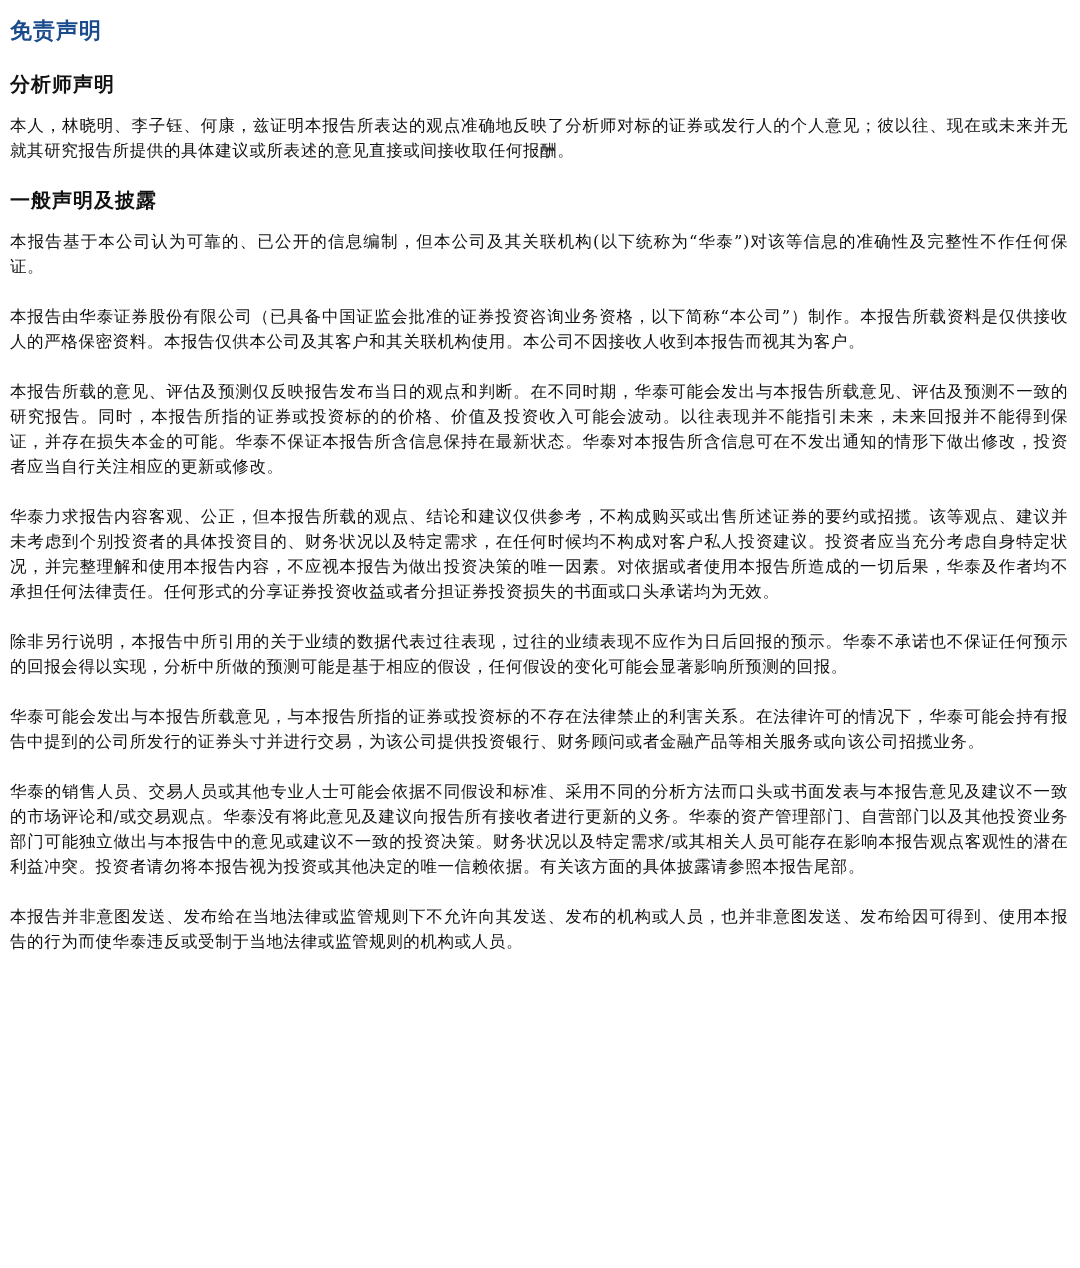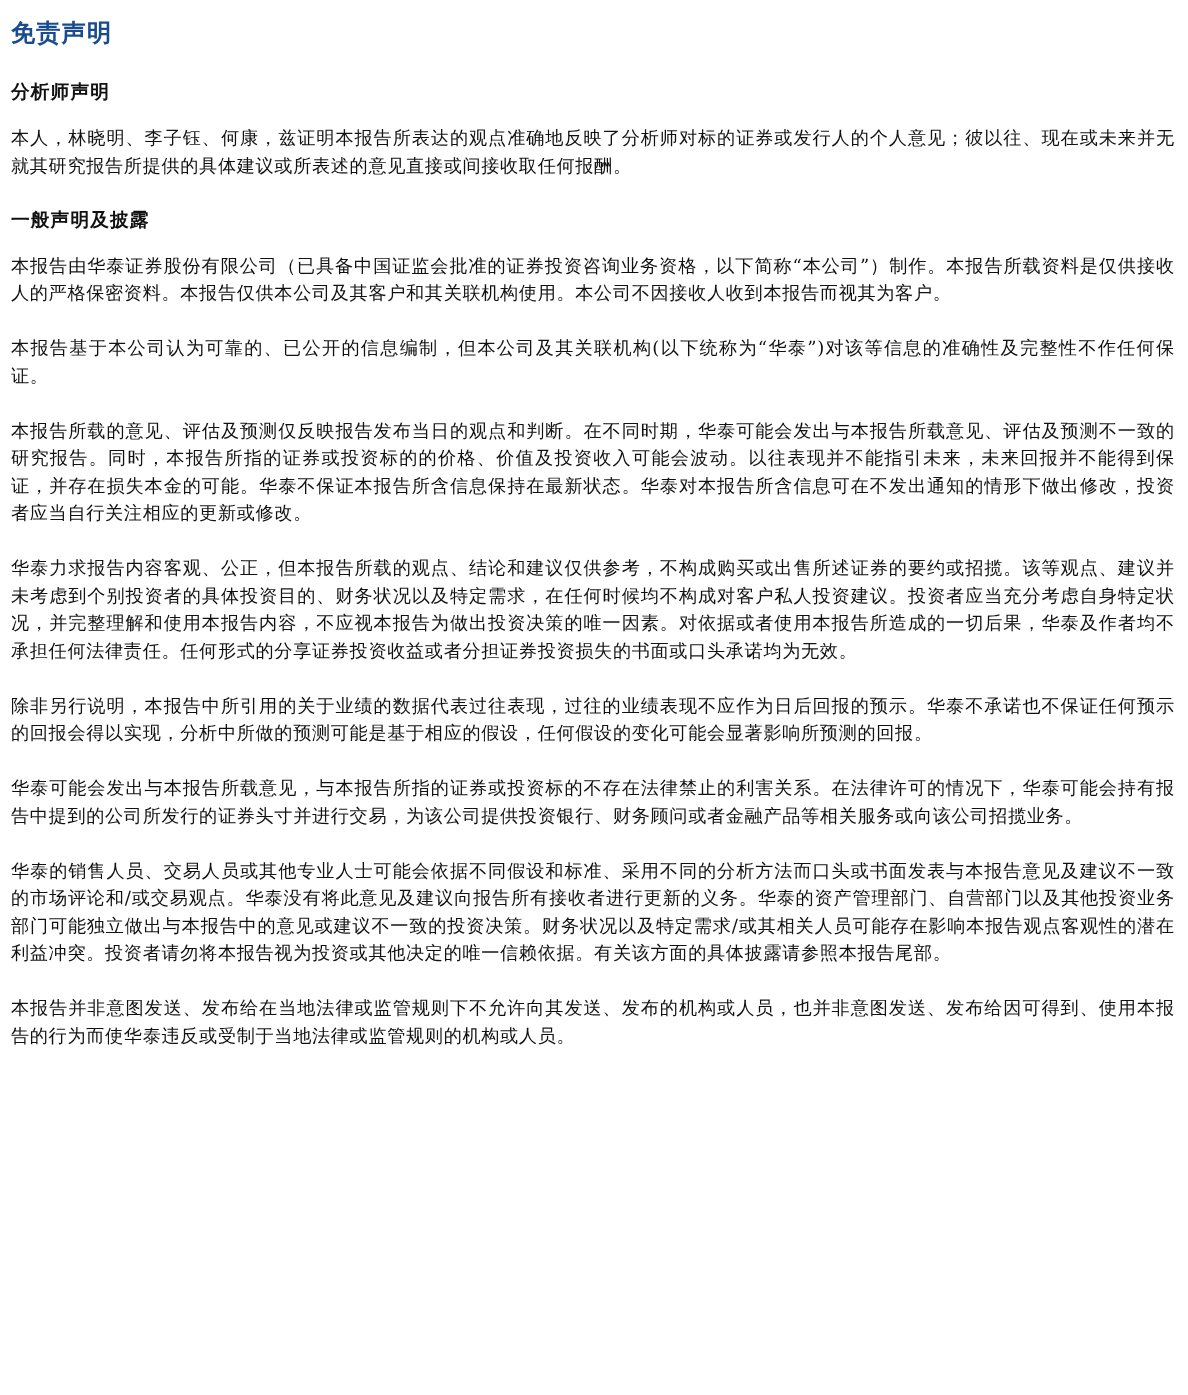--- a/index.html
+++ b/index.html
@@ -16,21 +16,21 @@
     font-weight: bold;
     font-size: 22px;
     color: #1a4b8c;
     margin: 0 0 24px 0;
     line-height: 34px;
     letter-spacing: 1px;
   }
   .section-heading {
     font-family: "DejaVu Sans", "Liberation Sans", sans-serif;
     font-weight: bold;
-    font-size: 17px;
+    font-size: 20px;
     line-height: 25px;
     margin: 0;
     letter-spacing: 1px;
   }
   .para {
     font-size: 16.5px;
     line-height: 25px;
     margin: 16px 0 25px 0;
     text-align: justify;
     text-justify: inter-character;
@@ -43,22 +43,22 @@
 <div class="page">
   <h1 class="title">免责声明</h1>
 
   <section>
     <h2 class="section-heading">分析师声明</h2>
     <p class="para">本人，林晓明、李子钰、何康，兹证明本报告所表达的观点准确地反映了分析师对标的证券或发行人的个人意见；彼以往、现在或未来并无就其研究报告所提供的具体建议或所表述的意见直接或间接收取任何报酬。</p>
   </section>
 
   <section>
     <h2 class="section-heading">一般声明及披露</h2>
+    <p class="para">本报告基于本公司认为可靠的、已公开的信息编制，但本公司及其关联机构(以下统称为“华泰”)对该等信息的准确性及完整性不作任何保证。</p>
     <p class="para">本报告由华泰证券股份有限公司（已具备中国证监会批准的证券投资咨询业务资格，以下简称“本公司”）制作。本报告所载资料是仅供接收人的严格保密资料。本报告仅供本公司及其客户和其关联机构使用。本公司不因接收人收到本报告而视其为客户。</p>
-    <p class="para">本报告基于本公司认为可靠的、已公开的信息编制，但本公司及其关联机构(以下统称为“华泰”)对该等信息的准确性及完整性不作任何保证。</p>
     <p class="para">本报告所载的意见、评估及预测仅反映报告发布当日的观点和判断。在不同时期，华泰可能会发出与本报告所载意见、评估及预测不一致的研究报告。同时，本报告所指的证券或投资标的的价格、价值及投资收入可能会波动。以往表现并不能指引未来，未来回报并不能得到保证，并存在损失本金的可能。华泰不保证本报告所含信息保持在最新状态。华泰对本报告所含信息可在不发出通知的情形下做出修改，投资者应当自行关注相应的更新或修改。</p>
     <p class="para">华泰力求报告内容客观、公正，但本报告所载的观点、结论和建议仅供参考，不构成购买或出售所述证券的要约或招揽。该等观点、建议并未考虑到个别投资者的具体投资目的、财务状况以及特定需求，在任何时候均不构成对客户私人投资建议。投资者应当充分考虑自身特定状况，并完整理解和使用本报告内容，不应视本报告为做出投资决策的唯一因素。对依据或者使用本报告所造成的一切后果，华泰及作者均不承担任何法律责任。任何形式的分享证券投资收益或者分担证券投资损失的书面或口头承诺均为无效。</p>
     <p class="para">除非另行说明，本报告中所引用的关于业绩的数据代表过往表现，过往的业绩表现不应作为日后回报的预示。华泰不承诺也不保证任何预示的回报会得以实现，分析中所做的预测可能是基于相应的假设，任何假设的变化可能会显著影响所预测的回报。</p>
     <p class="para">华泰可能会发出与本报告所载意见，与本报告所指的证券或投资标的不存在法律禁止的利害关系。在法律许可的情况下，华泰可能会持有报告中提到的公司所发行的证券头寸并进行交易，为该公司提供投资银行、财务顾问或者金融产品等相关服务或向该公司招揽业务。</p>
     <p class="para">华泰的销售人员、交易人员或其他专业人士可能会依据不同假设和标准、采用不同的分析方法而口头或书面发表与本报告意见及建议不一致的市场评论和/或交易观点。华泰没有将此意见及建议向报告所有接收者进行更新的义务。华泰的资产管理部门、自营部门以及其他投资业务部门可能独立做出与本报告中的意见或建议不一致的投资决策。财务状况以及特定需求/或其相关人员可能存在影响本报告观点客观性的潜在利益冲突。投资者请勿将本报告视为投资或其他决定的唯一信赖依据。有关该方面的具体披露请参照本报告尾部。</p>
     <p class="para">本报告并非意图发送、发布给在当地法律或监管规则下不允许向其发送、发布的机构或人员，也并非意图发送、发布给因可得到、使用本报告的行为而使华泰违反或受制于当地法律或监管规则的机构或人员。</p>
   </section>
 </div>
 
 </body></html>

